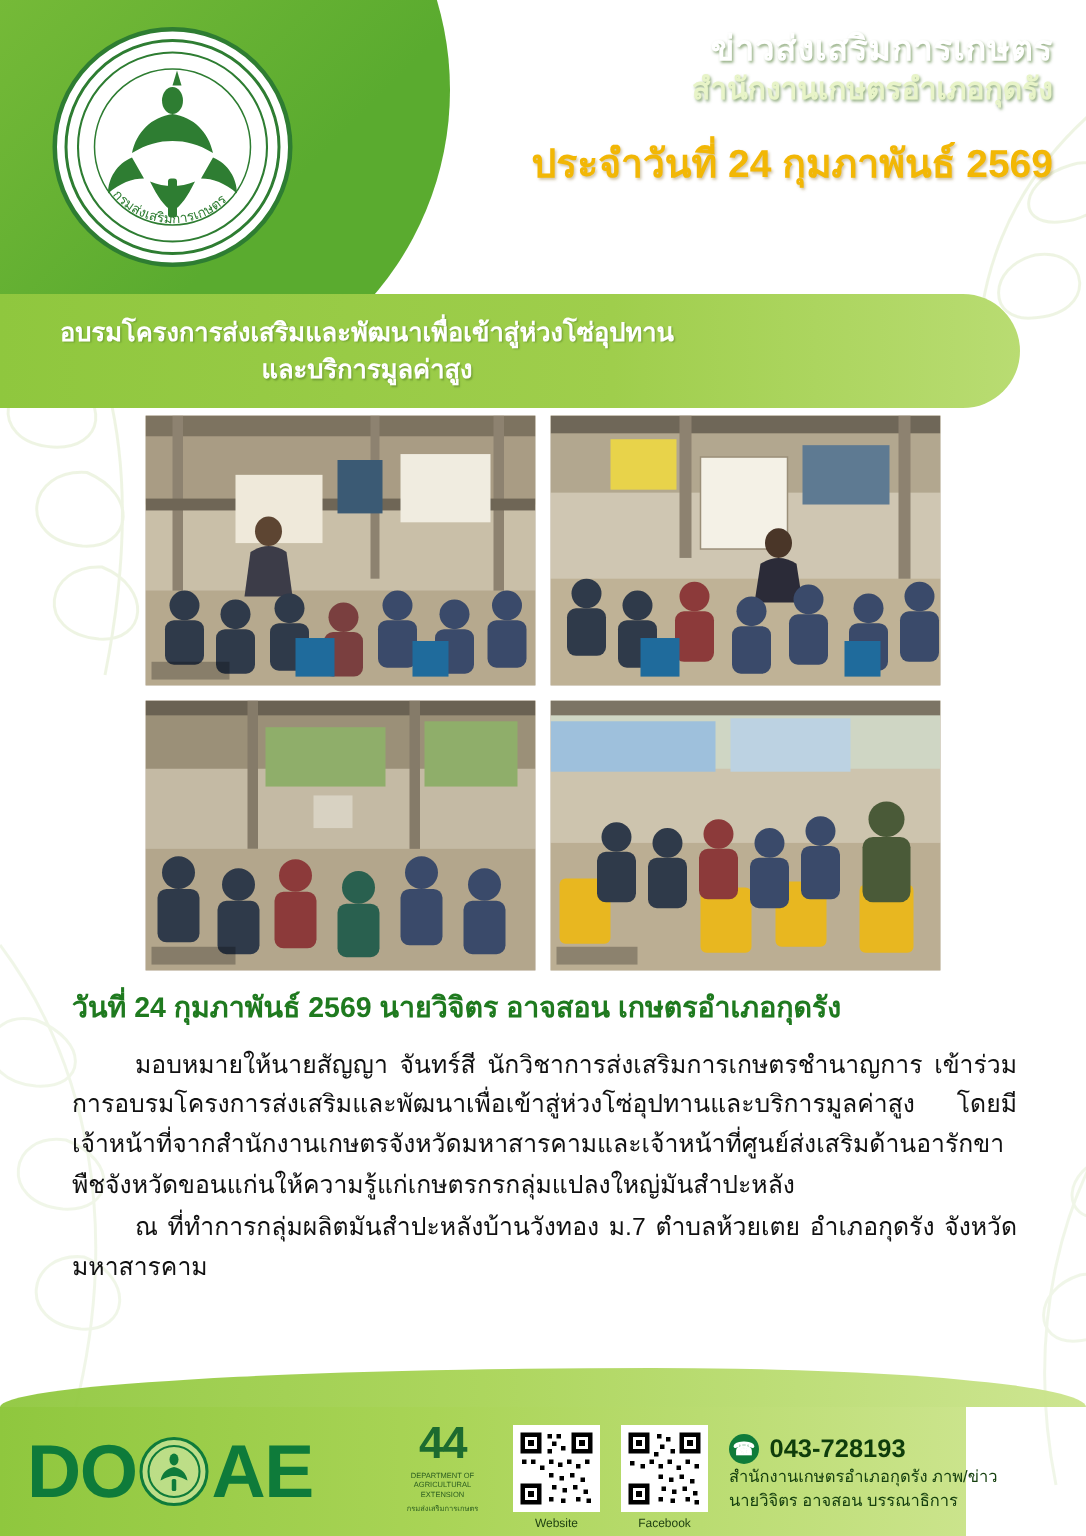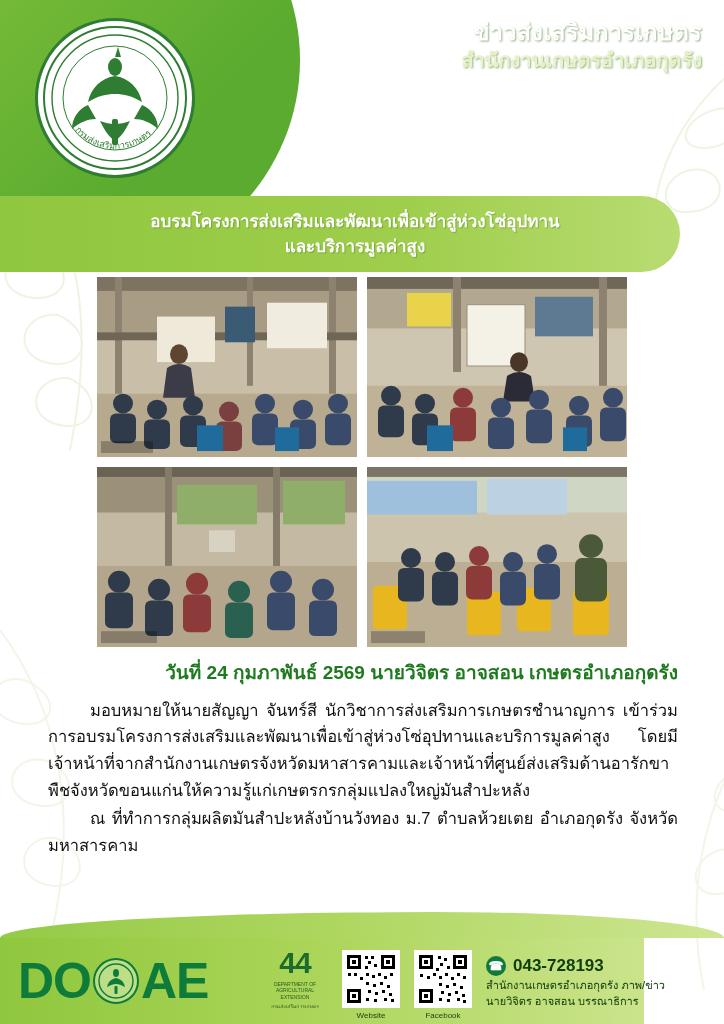--- a/index.html
+++ b/index.html
@@ -85,22 +85,21 @@
 
   
   .topic-band {
     position: absolute;
     left: 0; top: 196px;
     width: 680px; height: 76px;
     background: linear-gradient(90deg, #8fc73e 0%, #9fce4c 60%, #b9dc72 100%);
     border-radius: 0 38px 38px 0;
     display: flex;
     align-items: center;
-    justify-content: center;
-    padding: 0 30px 0 60px;
+    padding: 0 30px 0 40px;
   }
   .topic-text {
     color: #ffffff;
     font-size: 17px;
     font-weight: bold;
     text-align: center;
     line-height: 1.5;
     text-shadow: 1px 1px 1px rgba(70,110,30,0.4);
   }
 
@@ -125,21 +124,21 @@
   
   .body-wrap {
     position: absolute;
     left: 48px; top: 660px;
     width: 630px;
   }
   .body-head {
     font-size: 19px;
     font-weight: bold;
     color: #1f7a1f;
-    text-align: right;
+    text-align: left;
     line-height: 1.4;
     margin-bottom: 10px;
   }
   .body-para {
     font-size: 16.5px;
     color: #111111;
     line-height: 1.62;
     text-align: justify;
     text-indent: 42px;
   }
@@ -299,20 +298,21 @@
         <path id="arcpath" d="M25 88 A52 52 0 0 0 125 88" fill="none"></path>
         <text font-size="9" fill="#2e7d32" font-family="Liberation Sans, sans-serif">
           <textPath href="#arcpath" startOffset="16%">กรมส่งเสริมการเกษตร</textPath>
         </text>
       </svg>
     </div>
 
     <div class="title-block">
       <div class="title-main">ข่าวส่งเสริมการเกษตร</div>
       <div class="title-sub">สำนักงานเกษตรอำเภอกุดรัง</div>
+      <div class="title-date">ประจำวันที่ 24 กุมภาพันธ์ 2569</div>
     </div>
   </div>
 
   <div class="topic-band">
     <div class="topic-text">
       <div>อบรมโครงการส่งเสริมและพัฒนาเพื่อเข้าสู่ห่วงโซ่อุปทาน</div>
       <div>และบริการมูลค่าสูง</div>
     </div>
   </div>
 

